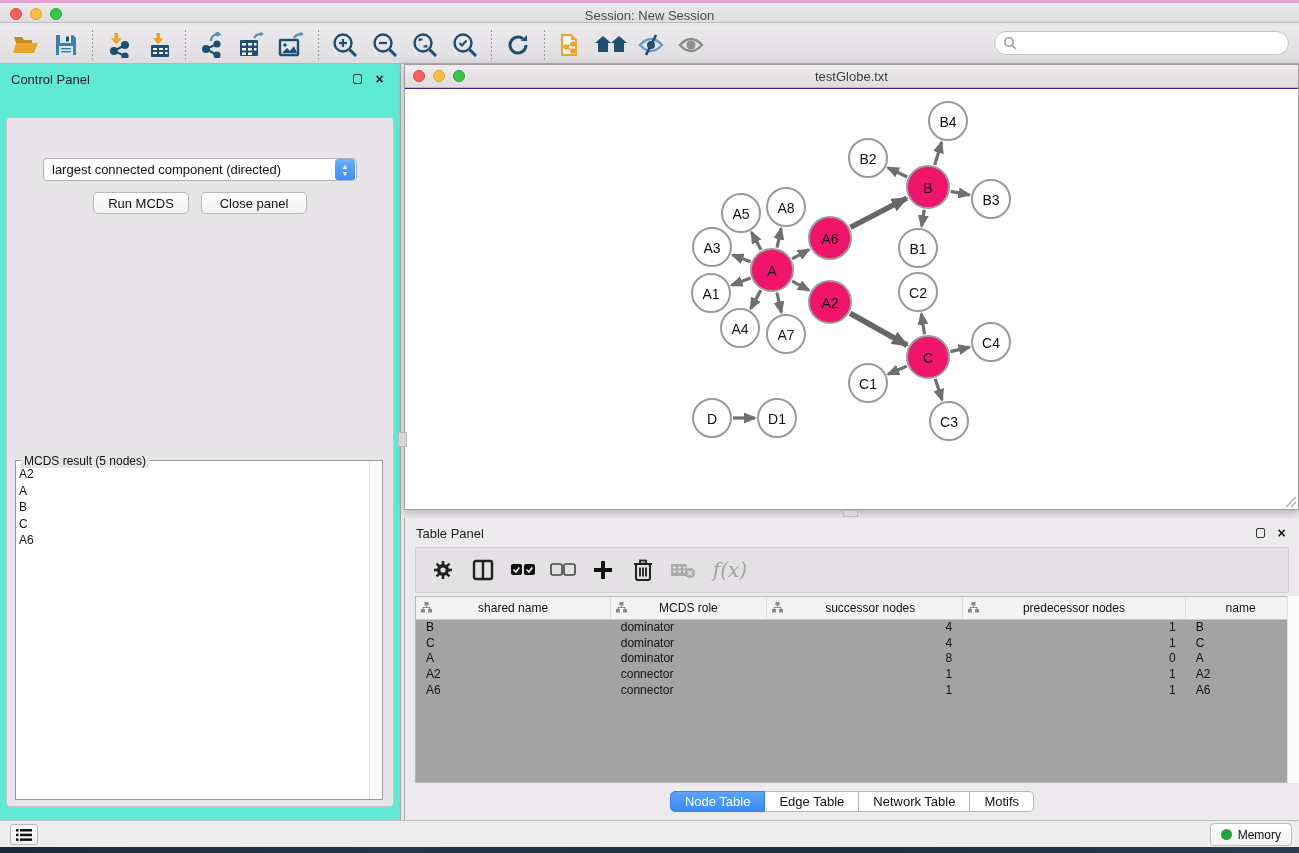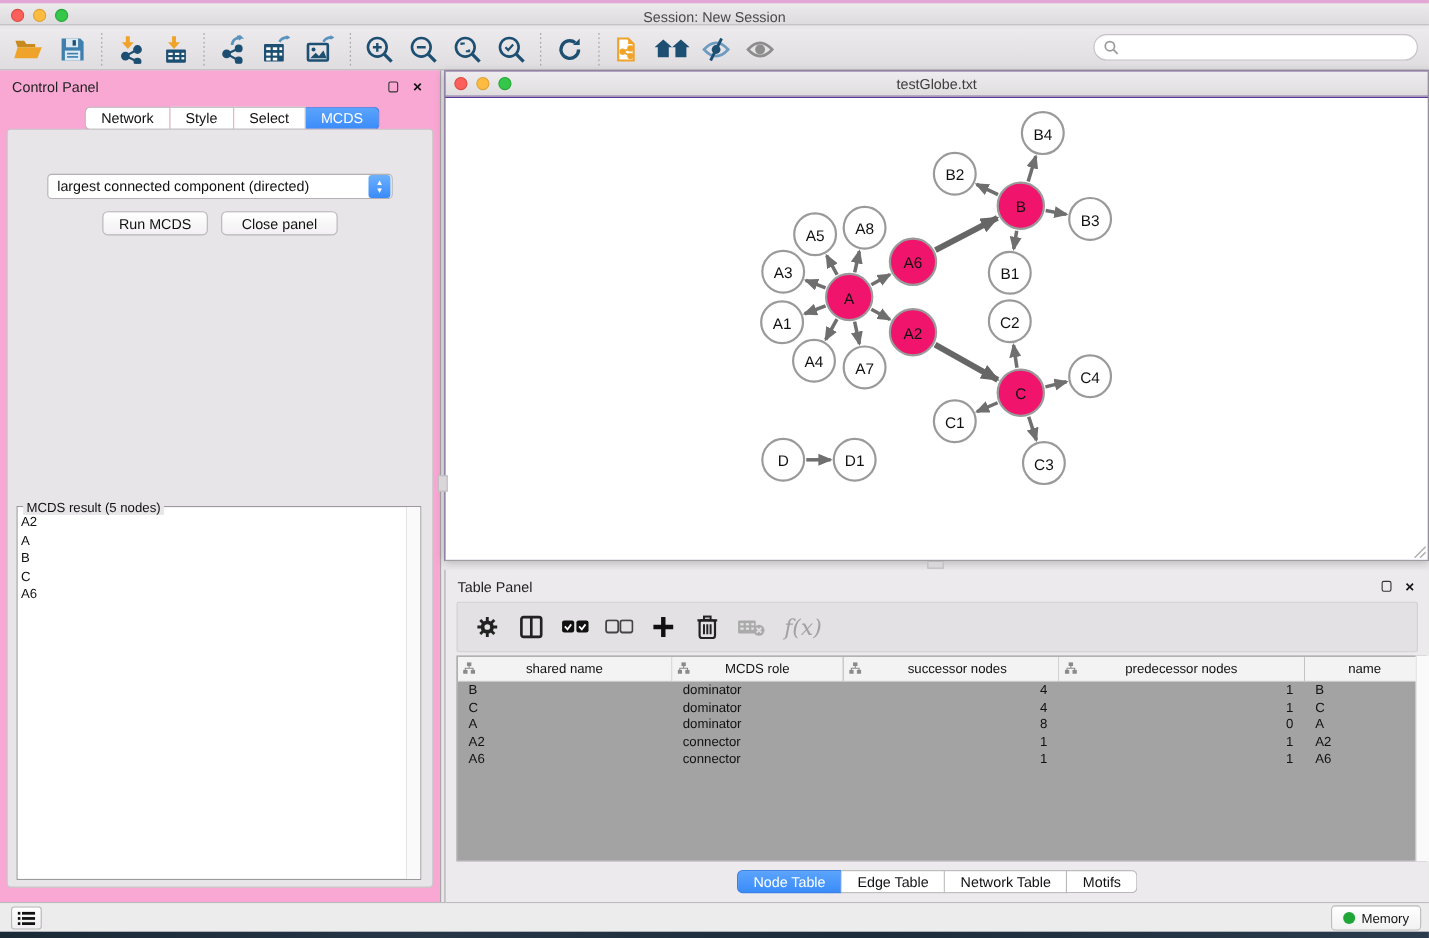--- a/index.html
+++ b/index.html
@@ -27,21 +27,21 @@
   .tb-sep { width:1px; height:30px; margin:0 6px;
     background-image:linear-gradient(#9f9f9f 40%, transparent 40%);
     background-size:1px 4px; }
   #search-box { position:absolute; right:10px; top:5px; width:295px; height:24px;
     background:#fff; border:1px solid #c3c1c3; border-radius:12px;
     display:flex; align-items:center; padding-left:8px; }
   #search-box input { border:none; outline:none; flex:1; font-size:12px; background:transparent; }
 
   
   #control-panel { position:absolute; left:0; top:64px; width:401px; height:756px;
-    background:#f9a8d4; border-right:1px solid #a9a7a9; }
+    background:#5eead4; border-right:1px solid #a9a7a9; }
   .panel-header { position:relative; height:30px; }
   .panel-header .ph-title { position:absolute; left:11px; top:8px; font-size:13px; color:#222; }
   .wicon { position:absolute; top:8px; width:13px; height:13px; display:flex;
     align-items:center; justify-content:center; cursor:pointer; }
   .float-square { width:9px; height:10px; border:1.5px solid #333; border-radius:2px; }
   .close-x { font-size:14px; font-weight:bold; color:#111; line-height:10px; }
 
   .seg-tabs { position:absolute; display:flex; }
   .seg-tab { height:21px; padding:0 14px; font-size:13px; background:#fff;
     border:1px solid #b9b7b9; border-left:none; color:#111; cursor:pointer;
@@ -314,26 +314,20 @@
 <div id="control-panel">
   <div class="panel-header">
     <span class="ph-title">Control Panel</span>
     <span class="wicon" style="right:36px;">
         <span class="float-square"></span>
       </span>
     <span class="wicon" style="right:14px;">
         <span class="close-x">×</span>
       </span>
   </div>
-  <div class="seg-tabs" style="left:77px; top:33px;">
-      <button class="seg-tab">Network</button>
-      <button class="seg-tab">Style</button>
-      <button class="seg-tab">Select</button>
-      <button class="seg-tab selected">MCDS</button>
-    </div>
   <div id="cp-content">
     <div id="criterion-select">
       <span class="sel-text">largest connected component (directed)</span>
       <span class="stepper">
           <span>▲</span>
           <span>▼</span>
         </span>
     </div>
     <button class="cp-btn" style="left:86px; width:96px;">Run MCDS</button>
     <button class="cp-btn" style="left:194px; width:106px;">Close panel</button>

